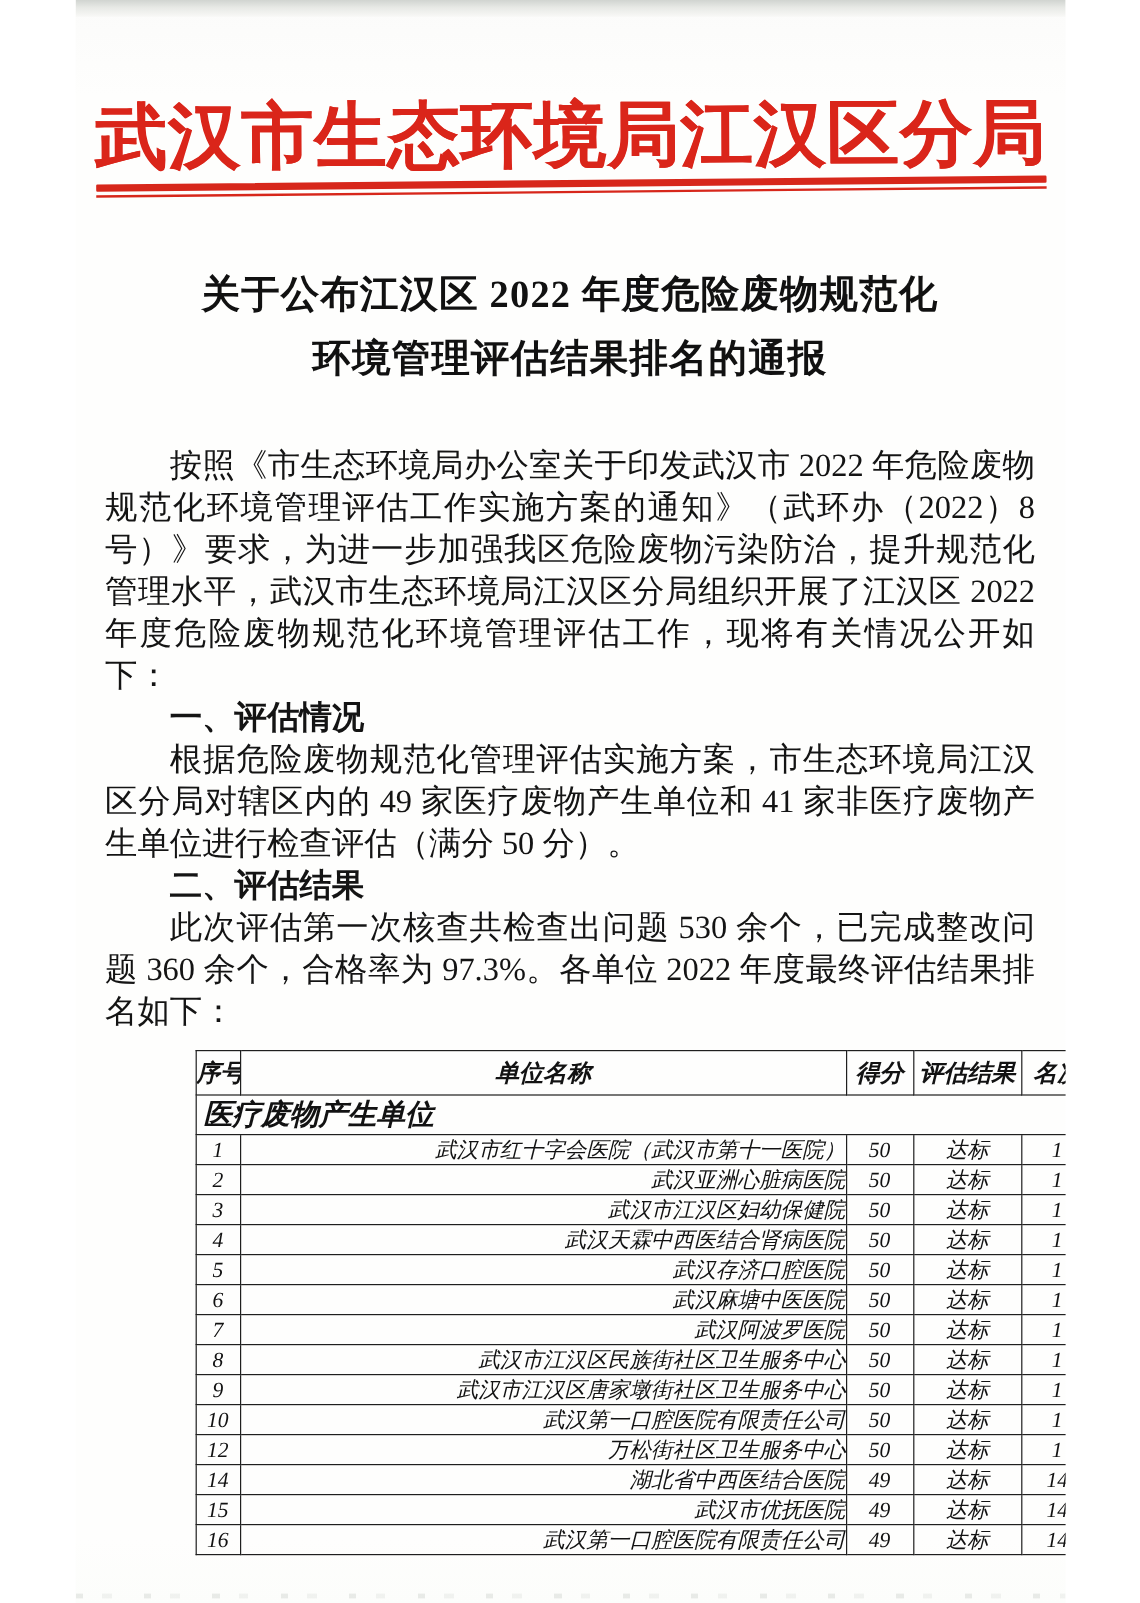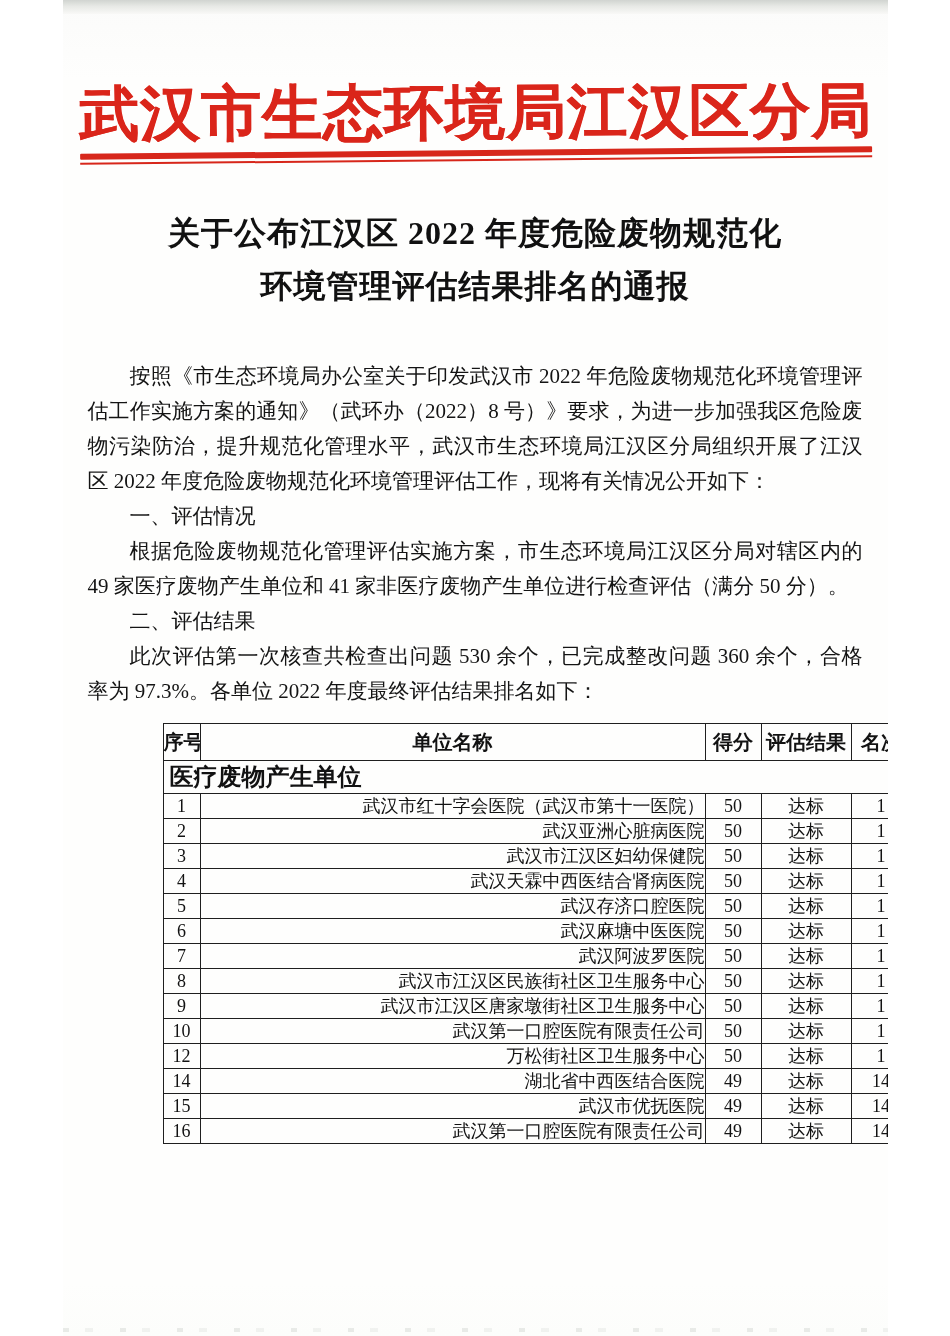--- a/index.html
+++ b/index.html
@@ -45,49 +45,50 @@
     text-shadow: 0.5px 0 0 #da251a;
     white-space: nowrap;
     line-height: 1.1;
   }
   .agency-underline { width: 792px; margin: 4px auto 0; transform: rotate(-0.3deg); }
   .agency-underline .rule-thick { height: 6px; background: #d7271b; border-radius: 1px; }
   .agency-underline .rule-thin  { height: 2px; background: #d7271b; margin-top: 3px; }
 
   
   .doc-title {
-    margin-top: 46px;
+    margin-top: 58px;
     text-align: center;
     font-weight: 700;
     font-size: 32px;
     line-height: 53px;
     color: #111;
     letter-spacing: 1px;
   }
 
   
   .body-text {
     width: 775px;
     margin: 46px auto 0;
-    font-size: 21px;
+    font-size: 27px;
     line-height: 35px;
     text-align: justify;
     color: #141414;
   }
   .body-text p { text-indent: 2em; }
-  .body-text .section-heading { font-weight: 400; text-indent: 2em; }
+  .body-text .section-heading { font-weight: 700; text-indent: 2em; }
 
   
   table.results {
     width: 748px;
     margin: 14px 0 0 100px;
     border-collapse: collapse;
     table-layout: fixed;
     font-size: 18px;
     color: #121212;
+    font-style: italic;
   }
   table.results th, table.results td {
     border: 1.6px solid #1f1f1f;
     vertical-align: middle;
     overflow: hidden;
     white-space: nowrap;
   }
   table.results thead th {
     font-size: 20px;
     font-weight: 700;

